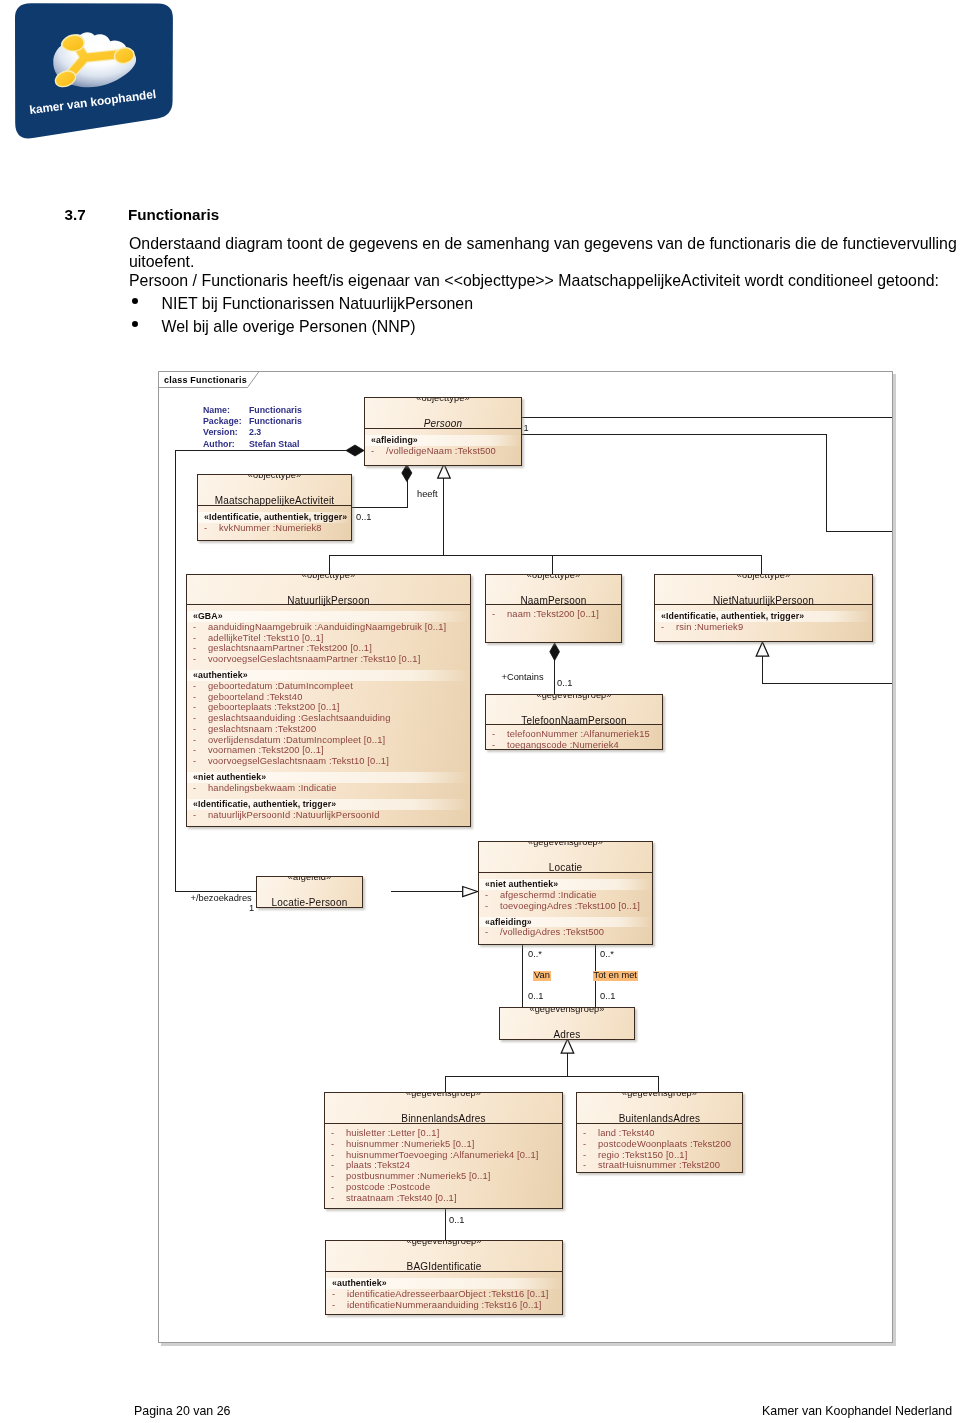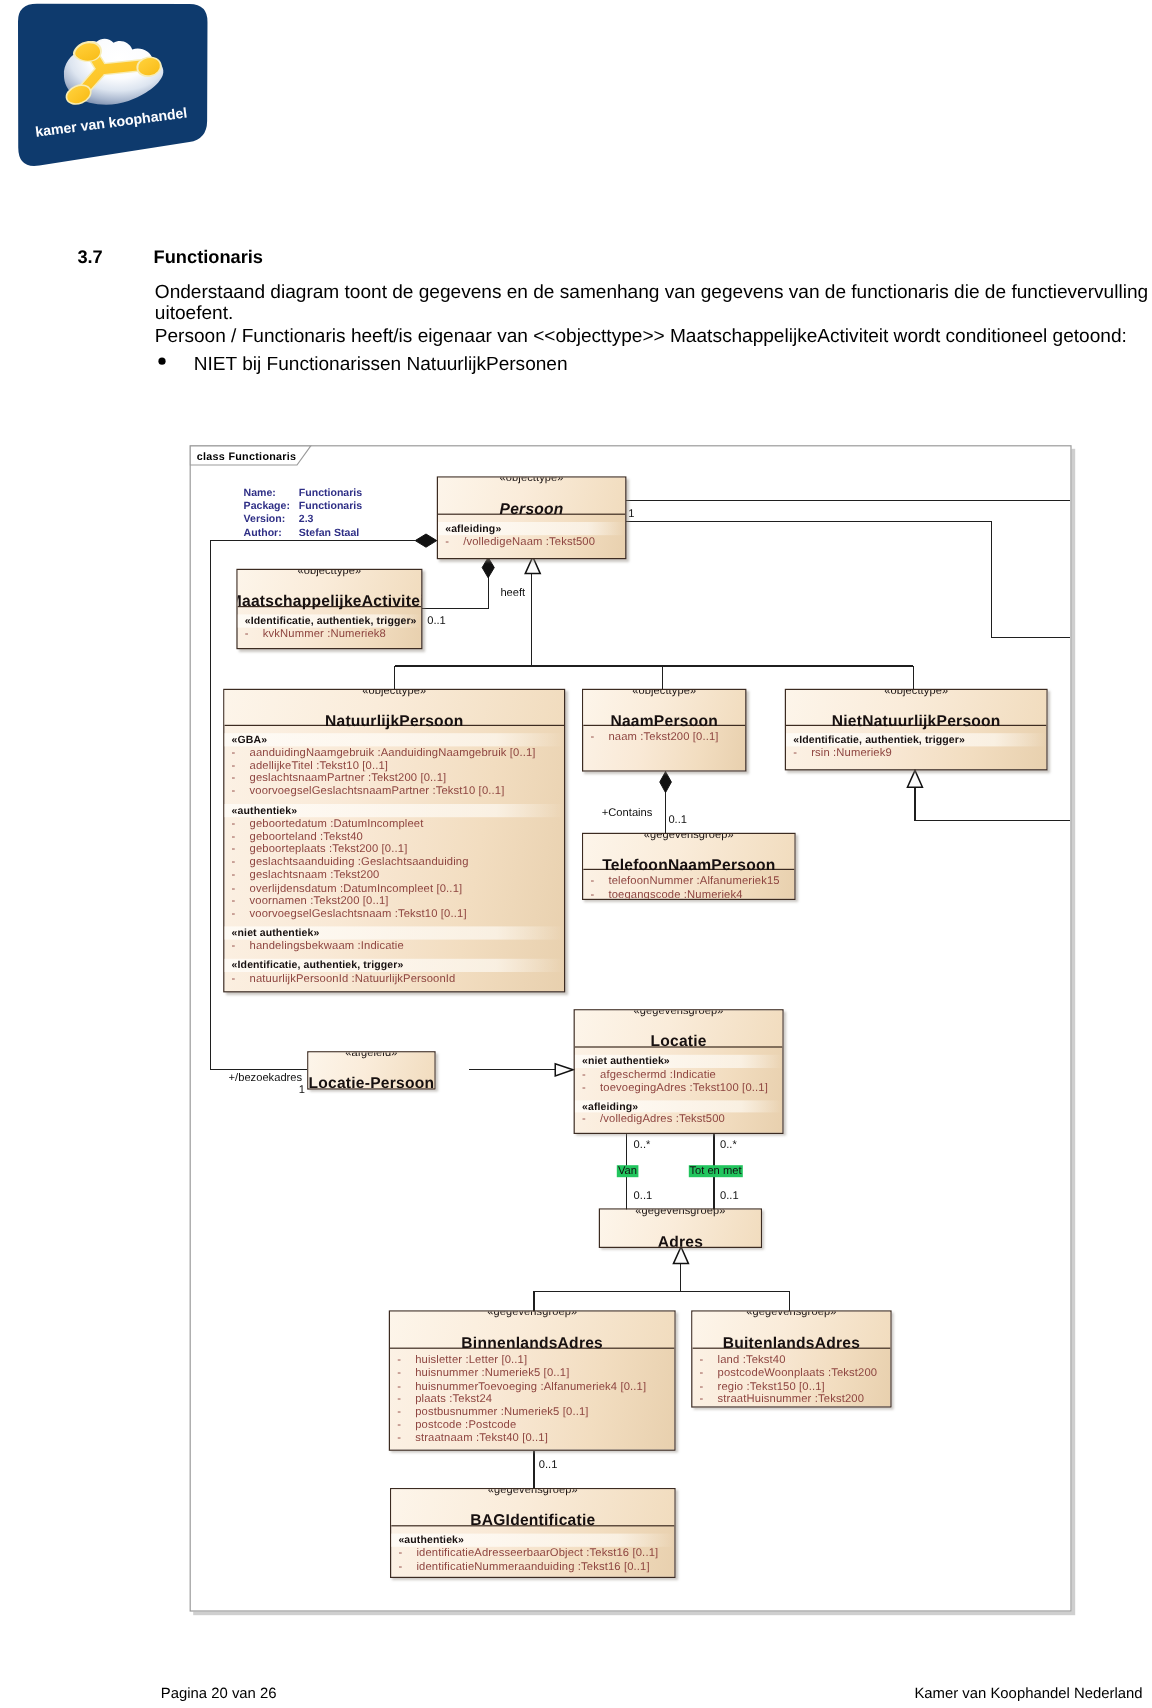--- a/index.html
+++ b/index.html
@@ -38,30 +38,30 @@
   .meta-k{width:46px;}
   .meta-v{}
 
   
   .uclass{position:absolute;box-sizing:border-box;border:1px solid #3c2b21;
     background:linear-gradient(100deg,#fcf2e6 0%,#f9e9d6 38%,#f2ddc0 72%,#e8d0ae 100%);
     box-shadow:2px 2px 2px rgba(140,132,124,0.45);overflow:hidden;}
   .uhead{box-sizing:border-box;border-bottom:1px solid #3c2b21;display:flex;flex-direction:column;align-items:center;justify-content:center;padding-bottom:3px;
     background:linear-gradient(105deg,#fdf5ea 0%,#faecda 45%,#f1dcbe 100%);gap:16px;}
   .ustereo{font-size:9.2px;color:#171010;line-height:10.2px;white-space:nowrap;letter-spacing:0.1px;}
-  .uname{font-size:13px;font-weight:bold;color:#171010;line-height:10.6px;white-space:nowrap;letter-spacing:0.2px;}
+  .uname{font-size:10px;font-weight:normal;color:#171010;line-height:10.6px;white-space:nowrap;letter-spacing:0.2px;}
   .uname.abstract{font-style:italic;}
   .ubody{padding:4px 0 2px 0;}
   .ugrp{font-size:8.75px;font-weight:bold;color:#171010;line-height:10.75px;padding-left:6px;background:linear-gradient(90deg,rgba(255,253,249,0.78),rgba(255,253,249,0.62) 80%,rgba(255,253,249,0) 100%);white-space:nowrap;letter-spacing:0.1px;margin-top:5.3px;}
   .ubody > .ugrp:first-child{margin-top:2px;}
   .uattr{font-size:9.35px;color:#8e4540;line-height:10.75px;position:relative;padding-left:6px;white-space:nowrap;letter-spacing:0.12px;}
   .udash{display:inline-block;width:15px;}
   .uattrtext{}
   .lbl{position:absolute;font-size:9.3px;color:#111;white-space:nowrap;line-height:9.5px;}
-  .lbl.mask{background:#22c55e;padding:0 1px;}
+  .lbl.mask{background:#fdba74;padding:0 1px;margin-left:19px;}
   svg.ov{position:absolute;left:0;top:0;width:960px;height:1423px;overflow:visible;pointer-events:none;}
 </style>
 </head>
 <body>
 
 <div class="page">
 
   <div class="logo">
     <svg width="190" height="155" viewBox="0 0 190 155">
       <defs>
@@ -114,20 +114,21 @@
     </svg>
   </div>
 
   <div class="h-num">3.7</div>
   <div class="h-title">Functionaris</div>
 
   <div class="para p1">Onderstaand diagram toont de gegevens en de samenhang van gegevens van de functionaris die de functievervulling uitoefent.</div>
   <div class="para p2">Persoon / Functionaris heeft/is eigenaar van &lt;&lt;objecttype&gt;&gt; MaatschappelijkeActiviteit wordt conditioneel getoond:</div>
   <div class="blist">
     <div class="bitem"><span class="bdot"></span><span>NIET bij Functionarissen NatuurlijkPersonen</span></div>
+    <div class="bitem"><span class="bdot"></span><span>Wel bij alle overige Personen (NNP)</span></div>
   </div>
 
   <div class="frame-shadow"></div>
   <div class="frame"></div>
   <div class="ftab">
     <div class="ftab-body">
       <span class="ftab-corner">
         <svg width="104" height="19" viewBox="0 0 104 19">
             <path d="M0.5,0.5 L101,0.5 L89.5,16.5 L0.5,16.5 Z" fill="#fff" stroke="#9b9b9b" stroke-width="1"></path>
           </svg>

